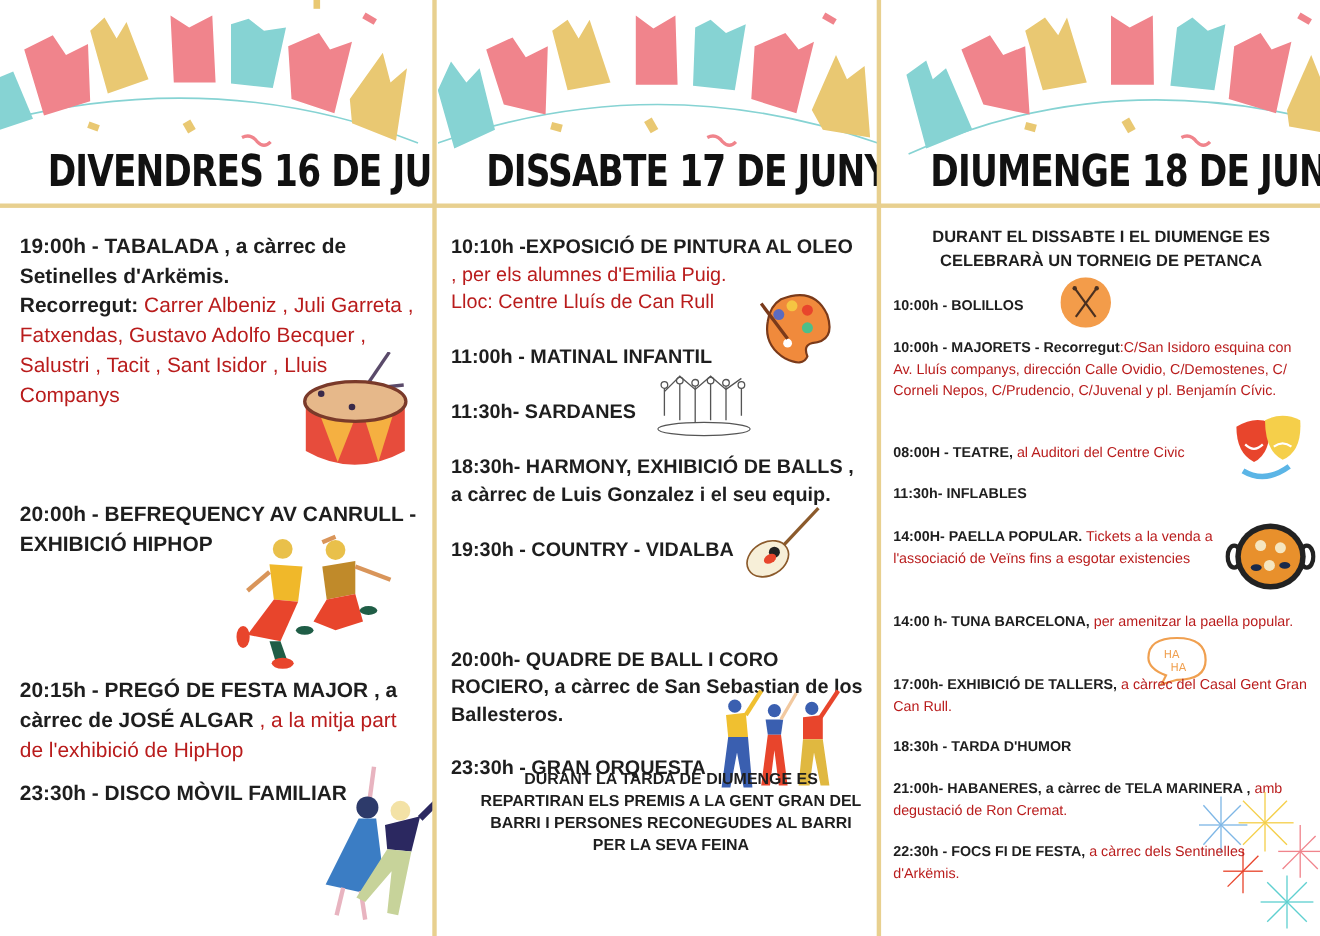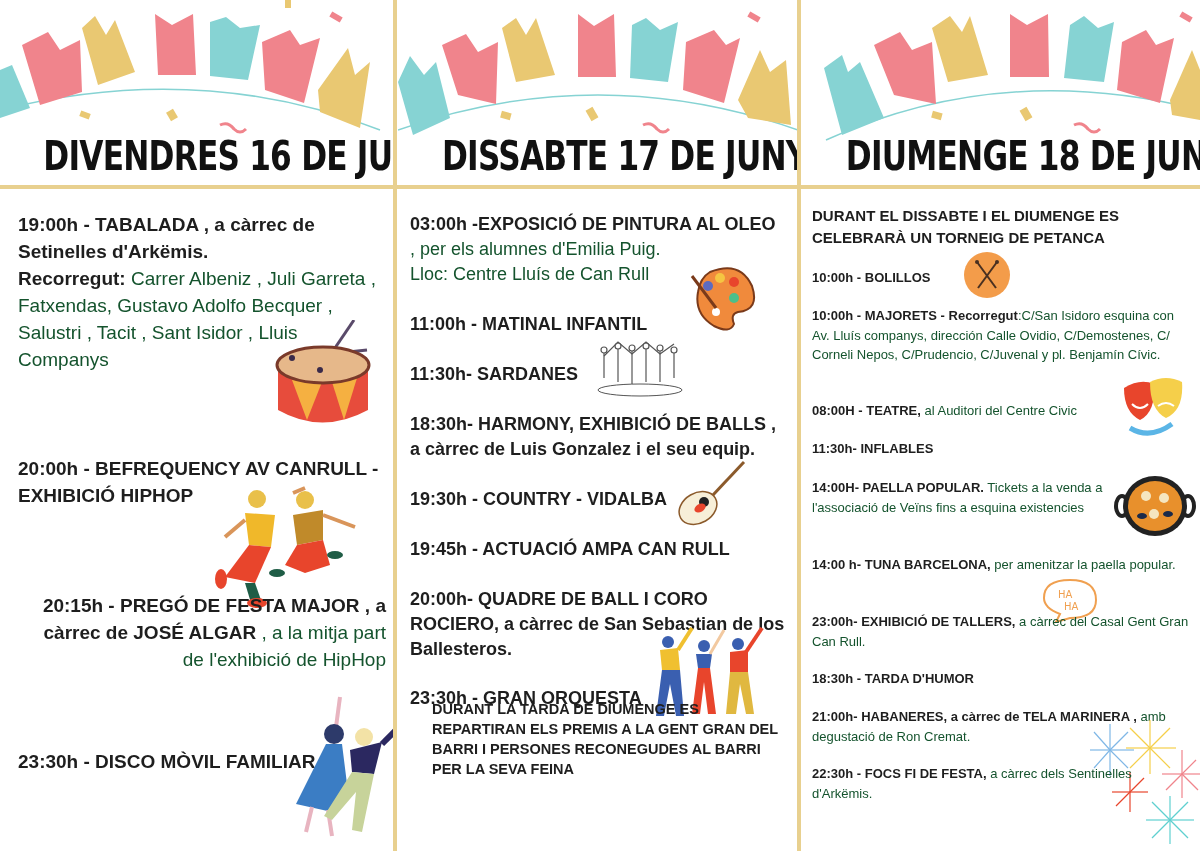--- a/index.html
+++ b/index.html
@@ -24,22 +24,22 @@
     font-family: "DejaVu Sans", sans-serif; font-weight: bold; font-size: 40px;
     letter-spacing: -1px; color: #111; transform: scaleX(0.78); transform-origin: center;
     white-space: nowrap; line-height: 56px;
   }
 
   .ev { position: absolute; left: 18px; right: 8px; font-family: "Liberation Sans", sans-serif; }
   .ev b { font-weight: bold; }
   .big { font-size: 19px; line-height: 27px; }
   .mid { font-size: 18px; line-height: 25px; }
   .small { font-size: 13px; line-height: 19.5px; }
-  .reg { font-weight: normal; color: #14532d; }
-  .notice { position: absolute; font-weight: bold; left: 10px; right: 10px; }
+  .reg { font-weight: normal; color: #b91c1c; }
+  .notice { position: absolute; text-align: center; font-weight: bold; left: 10px; right: 10px; }
 
   .illus { position: absolute; }
 </style>
 </head>
 <body>
 
 <div class="page">
 
   <div class="col col1">
     <div class="banner">
@@ -89,25 +89,25 @@
       <line x1="40" y1="35" x2="20" y2="52" stroke="#d9955a" stroke-width="4"></line>
       <circle cx="100" cy="15" r="9" fill="#e9c04a"></circle>
       <path d="M88 30 L118 25 L118 55 L92 60 Z" fill="#c08a2a"></path>
       <path d="M92 60 L118 55 L125 80 L100 88 L80 80 Z" fill="#e8452c"></path>
       <line x1="118" y1="30" x2="150" y2="42" stroke="#d9955a" stroke-width="4"></line>
       <line x1="88" y1="8" x2="100" y2="3" stroke="#d9955a" stroke-width="4"></line>
       <ellipse cx="130" cy="70" rx="8" ry="4" fill="#1f5d46"></ellipse>
       <ellipse cx="72" cy="88" rx="8" ry="4" fill="#1f5d46"></ellipse>
     </svg>
 
-    <div class="ev big" style="top:592px;text-align:right;">
+    <div class="ev big" style="top:615px;">
       <b>20:15h - PREGÓ DE FESTA MAJOR , a càrrec de JOSÉ ALGAR</b><span class="reg"> , a la mitja part de l'exhibició de HipHop</span>
     </div>
 
-    <div class="ev big" style="top:748px;">
+    <div class="ev big" style="top:708px;">
       <b>23:30h - DISCO MÒVIL FAMILIAR</b>
     </div>
     <svg class="illus" style="left:292px;top:692px;" width="118" height="148" viewBox="0 0 118 148">
       <line x1="48" y1="5" x2="44" y2="35" stroke="#e8b4c0" stroke-width="4"></line>
       <circle cx="42" cy="42" r="10" fill="#2d3a6a"></circle>
       <path d="M34 52 L50 52 L56 100 L40 120 L4 112 Z" fill="#3b7dc4"></path>
       <line x1="20" y1="115" x2="14" y2="140" stroke="#e8b4c0" stroke-width="4"></line>
       <line x1="36" y1="118" x2="40" y2="144" stroke="#e8b4c0" stroke-width="4"></line>
       <circle cx="72" cy="45" r="9" fill="#f3e2a6"></circle>
       <path d="M58 58 L90 50 L82 82 L60 80 Z" fill="#2b2860"></path>
@@ -129,21 +129,21 @@
         <polygon points="340,100 362,50 372,72 388,60 393,125 350,118" fill="#e9c872"></polygon>
         <rect x="103" y="112" width="10" height="7" fill="#e9c872" transform="rotate(15 108 115)"></rect>
         <rect x="190" y="108" width="8" height="12" fill="#e9c872" transform="rotate(-30 194 114)"></rect>
         <path d="M245 125 q8 -4 14 4 q6 6 12 0" stroke="#f0848c" stroke-width="3" fill="none"></path>
         <rect x="350" y="14" width="12" height="6" fill="#f0848c" transform="rotate(30 356 17)"></rect>
       </svg>
       <div class="day-title">DISSABTE 17 DE JUNY</div>
     </div>
 
     <div class="ev mid" style="top:212px;left:12px;">
-      <b>03:00h -EXPOSICIÓ DE PINTURA AL OLEO</b><br>
+      <b>10:10h -EXPOSICIÓ DE PINTURA AL OLEO</b><br>
       <span class="reg">, per els alumnes d'Emilia Puig.</span><br>
       <span class="reg">Lloc: Centre Lluís de Can Rull</span>
     </div>
     <svg class="illus" style="left:292px;top:264px;" width="66" height="68" viewBox="0 0 66 68">
       <path d="M20 8 Q50 -4 62 22 Q70 46 48 48 Q40 50 44 60 Q40 70 24 62 Q4 50 8 28 Q10 14 20 8 Z" fill="#f08a3c" stroke="#7a3a1a" stroke-width="2"></path>
       <circle cx="30" cy="14" r="5" fill="#f5c542"></circle>
       <circle cx="44" cy="18" r="5" fill="#e8452c"></circle>
       <circle cx="44" cy="34" r="5" fill="#4cbf8a"></circle>
       <circle cx="18" cy="22" r="5" fill="#5c6bc0"></circle>
       <circle cx="26" cy="48" r="4" fill="#fff"></circle>
@@ -183,23 +183,20 @@
     <div class="ev mid" style="top:487px;left:12px;">
       <b>19:30h - COUNTRY - VIDALBA</b>
     </div>
     <svg class="illus" style="left:278px;top:458px;" width="72" height="72" viewBox="0 0 72 72">
       <line x1="36" y1="38" x2="68" y2="4" stroke="#8b5a2b" stroke-width="3"></line>
       <ellipse cx="22" cy="50" rx="20" ry="15" fill="#f7efd8" stroke="#8b5a2b" stroke-width="1.5" transform="rotate(-30 22 50)"></ellipse>
       <circle cx="28" cy="44" r="5" fill="#222"></circle>
       <ellipse cx="24" cy="50" rx="6" ry="4" fill="#e8452c" transform="rotate(-30 24 50)"></ellipse>
     </svg>
 
-    <div class="ev mid" style="top:537px;left:12px;">
-      <b>19:45h - ACTUACIÓ AMPA CAN RULL</b>
-    </div>
 
     <div class="ev mid" style="top:587px;left:12px;">
       <b>20:00h- QUADRE DE BALL I CORO ROCIERO, a càrrec de San Sebastian de los Ballesteros.</b>
     </div>
 
     <div class="ev mid" style="top:686px;left:12px;">
       <b>23:30h - GRAN ORQUESTA</b>
     </div>
     <svg class="illus" style="left:256px;top:622px;" width="112" height="100" viewBox="0 0 112 100">
       <circle cx="14" cy="20" r="6" fill="#3a5fb0"></circle>
@@ -264,21 +261,21 @@
       <path d="M10 52 Q30 64 52 48" stroke="#5bb5e6" stroke-width="5" fill="none"></path>
       <path d="M12 28 Q20 36 28 28" stroke="#fff" stroke-width="2" fill="none"></path>
       <path d="M38 30 Q46 24 54 30" stroke="#fff" stroke-width="2" fill="none"></path>
     </svg>
 
     <div class="ev small" style="top:439px;left:10px;">
       <b>11:30h- INFLABLES</b>
     </div>
 
     <div class="ev small" style="top:478px;left:10px;right:80px;">
-      <b>14:00H- PAELLA POPULAR.</b><span class="reg"> Tickets a la venda a l'associació de Veïns fins a esquina existencies</span>
+      <b>14:00H- PAELLA POPULAR.</b><span class="reg"> Tickets a la venda a l'associació de Veïns fins a esgotar existencies</span>
     </div>
     <svg class="illus" style="left:312px;top:474px;" width="82" height="64" viewBox="0 0 82 64">
       <ellipse cx="8" cy="32" rx="6" ry="10" fill="none" stroke="#222" stroke-width="4"></ellipse>
       <ellipse cx="74" cy="32" rx="6" ry="10" fill="none" stroke="#222" stroke-width="4"></ellipse>
       <ellipse cx="41" cy="32" rx="32" ry="30" fill="#222"></ellipse>
       <ellipse cx="41" cy="32" rx="27" ry="25" fill="#e8902c"></ellipse>
       <circle cx="32" cy="22" r="5" fill="#f5e6c0"></circle>
       <circle cx="50" cy="24" r="5" fill="#f5e6c0"></circle>
       <circle cx="40" cy="40" r="5" fill="#f5e6c0"></circle>
       <ellipse cx="28" cy="42" rx="5" ry="3" fill="#1a2a4a"></ellipse>
@@ -288,21 +285,21 @@
     <div class="ev small" style="top:555px;left:10px;">
       <b>14:00 h- TUNA BARCELONA,</b><span class="reg"> per amenitzar la paella popular.</span>
     </div>
 
     <svg class="illus" style="left:238px;top:578px;" width="60" height="46" viewBox="0 0 60 46">
       <path d="M30 2 Q56 2 56 22 Q56 40 30 40 L16 44 L20 36 Q4 30 4 20 Q4 2 30 2 Z" fill="none" stroke="#f0a050" stroke-width="2"></path>
       <text x="18" y="20" font-family="DejaVu Sans, sans-serif" font-size="10" fill="#f0a050">HA</text>
       <text x="24" y="32" font-family="DejaVu Sans, sans-serif" font-size="10" fill="#f0a050">HA</text>
     </svg>
     <div class="ev small" style="top:612px;left:10px;">
-      <b>23:00h- EXHIBICIÓ DE TALLERS,</b><span class="reg"> a càrrec del Casal Gent Gran Can Rull.</span>
+      <b>17:00h- EXHIBICIÓ DE TALLERS,</b><span class="reg"> a càrrec del Casal Gent Gran Can Rull.</span>
     </div>
 
     <div class="ev small" style="top:669px;left:10px;">
       <b>18:30h - TARDA D'HUMOR</b>
     </div>
 
     <div class="ev small" style="top:707px;left:10px;">
       <b>21:00h- HABANERES, a càrrec de TELA MARINERA ,</b><span class="reg"> amb degustació de Ron Cremat.</span>
     </div>
 

